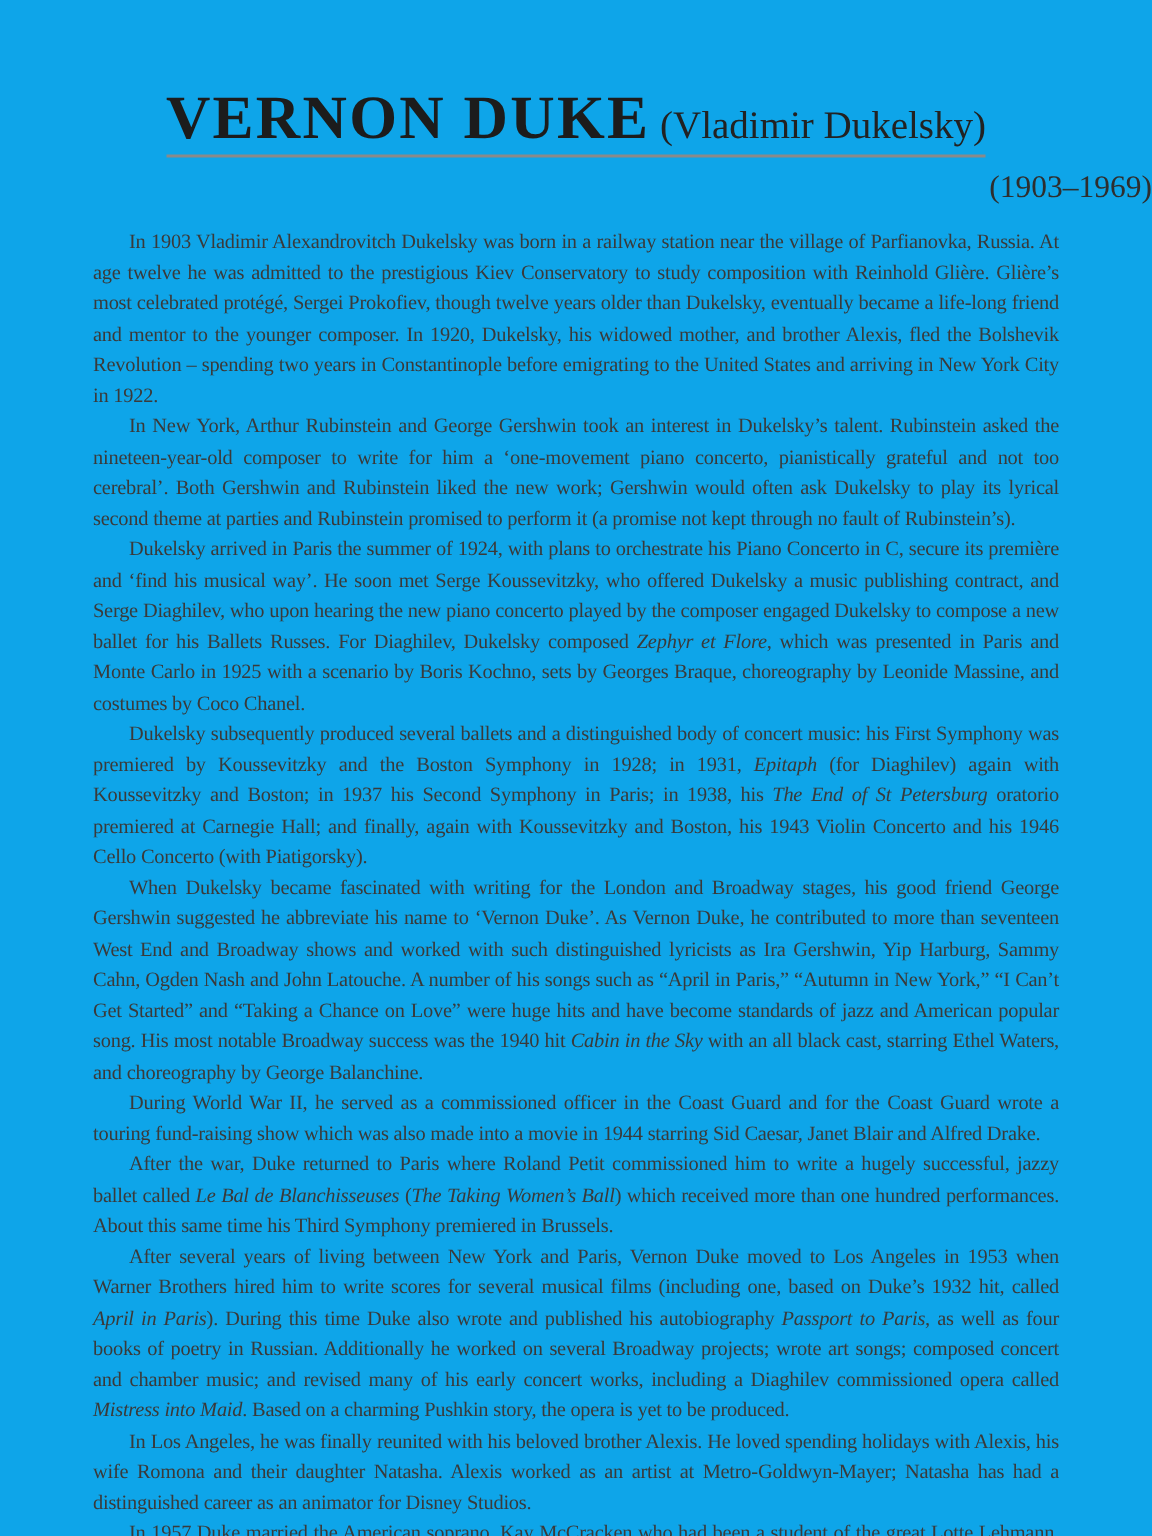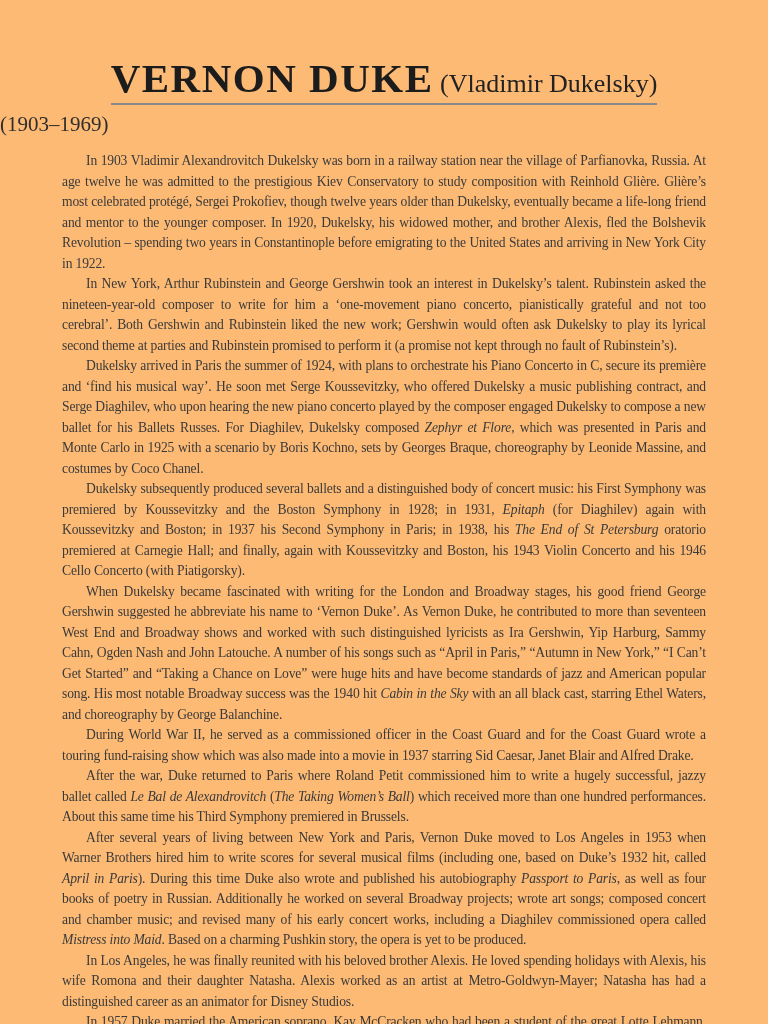--- a/index.html
+++ b/index.html
@@ -4,21 +4,21 @@
 <style>
   html, body {
     margin: 0;
     padding: 0;
     background: #ffffff;
   }
   .page {
     position: relative;
     width: 768px;
     height: 1024px;
-    background: #fdba74;
+    background: #0ea5e9;
     overflow: hidden;
     font-family: "Liberation Serif", serif;
     color: #3a3a3a;
   }
   .header {
     text-align: center;
     padding-top: 58px;
   }
   .title-block {
     display: inline-block;
@@ -36,21 +36,21 @@
   .title-suffix {
     font-size: 26px;
     font-weight: normal;
     letter-spacing: 0px;
     color: #222222;
   }
   .years {
     margin-top: 7px;
     font-size: 21px;
     color: #2e2e2e;
-    text-align: left;
+    text-align: right;
   }
   .article-body {
     margin: 14px 62px 0 62px;
     text-align: justify;
     font-size: 13.6px;
     line-height: 20.5px;
     letter-spacing: -0.15px;
   }
   .article-body p {
     margin: 0;
@@ -74,20 +74,20 @@
     <div class="years">(1903–1969)</div>
   </div>
 
   <div class="article-body">
 
   <p><span>In 1903 Vladimir Alexandrovitch Dukelsky was born in a railway station near the village of Parfianovka, Russia. At age twelve he was admitted to the prestigious Kiev Conservatory to study composition with Reinhold Glière. Glière’s most celebrated protégé, Sergei Prokofiev, though twelve years older than Dukelsky, eventually became a life-long friend and mentor to the younger composer. In 1920, Dukelsky, his widowed mother, and brother Alexis, fled the Bolshevik Revolution – spending two years in Constantinople before emigrating to the United States and arriving in New York City in 1922.</span></p>
       <p><span>In New York, Arthur Rubinstein and George Gershwin took an interest in Dukelsky’s talent. Rubinstein asked the nineteen-year-old composer to write for him a ‘one-movement piano concerto, pianistically grateful and not too cerebral’.  Both Gershwin and Rubinstein liked the new work; Gershwin would often ask Dukelsky to play its lyrical second theme at parties and Rubinstein promised to perform it (a promise not kept through no fault of Rubinstein’s).</span></p>
       <p><span>Dukelsky arrived in Paris the summer of 1924, with plans to orchestrate his Piano Concerto in C, secure its première and ‘find his musical way’. He soon met Serge Koussevitzky, who offered Dukelsky a music publishing contract, and Serge Diaghilev, who upon hearing the new piano concerto played by the composer engaged Dukelsky to compose a new ballet for his Ballets Russes. For Diaghilev, Dukelsky composed </span><i>Zephyr et Flore</i><span>, which was presented in Paris and Monte Carlo in 1925 with a scenario by Boris Kochno, sets by Georges Braque, choreography by Leonide Massine, and costumes by Coco Chanel.</span></p>
       <p><span>Dukelsky subsequently produced several ballets and a distinguished body of concert music: his First Symphony was premiered by Koussevitzky and the Boston Symphony in 1928; in 1931, </span><i>Epitaph</i><span> (for Diaghilev) again with Koussevitzky and Boston; in 1937 his Second Symphony in Paris; in 1938, his </span><i>The End of St Petersburg</i><span> oratorio premiered at Carnegie Hall; and finally, again with Koussevitzky and Boston, his 1943 Violin Concerto and his 1946 Cello Concerto (with Piatigorsky).</span></p>
       <p><span>When Dukelsky became fascinated with writing for the London and Broadway stages, his good friend George Gershwin suggested he abbreviate his name to ‘Vernon Duke’. As Vernon Duke, he contributed to more than seventeen West End and Broadway shows and worked with such distinguished lyricists as Ira Gershwin, Yip Harburg, Sammy Cahn, Ogden Nash and John Latouche. A number of his songs such as “April in Paris,” “Autumn in New York,” “I Can’t Get Started” and “Taking a Chance on Love” were huge hits and have become standards of jazz and American popular song. His most notable Broadway success was the 1940 hit </span><i>Cabin in the Sky</i><span> with an all black cast, starring Ethel Waters, and choreography by George Balanchine.</span></p>
-      <p><span>During World War II, he served as a commissioned officer in the Coast Guard and for the Coast Guard wrote a touring fund-raising show which was also made into a movie in 1937 starring Sid Caesar, Janet Blair and Alfred Drake.</span></p>
-      <p><span>After the war, Duke returned to Paris where Roland Petit commissioned him to write a hugely successful, jazzy ballet called </span><i>Le Bal de Alexandrovitch</i><span> (</span><i>The Taking Women’s Ball</i><span>) which received more than one hundred performances. About this same time his Third Symphony premiered in Brussels.</span></p>
+      <p><span>During World War II, he served as a commissioned officer in the Coast Guard and for the Coast Guard wrote a touring fund-raising show which was also made into a movie in 1944 starring Sid Caesar, Janet Blair and Alfred Drake.</span></p>
+      <p><span>After the war, Duke returned to Paris where Roland Petit commissioned him to write a hugely successful, jazzy ballet called </span><i>Le Bal de Blanchisseuses</i><span> (</span><i>The Taking Women’s Ball</i><span>) which received more than one hundred performances. About this same time his Third Symphony premiered in Brussels.</span></p>
       <p><span>After several years of living between New York and Paris, Vernon Duke moved to Los Angeles in 1953 when Warner Brothers hired him to write scores for several musical films (including one, based on Duke’s 1932 hit, called </span><i>April in Paris</i><span>). During this time Duke also wrote and published his autobiography </span><i>Passport to Paris</i><span>, as well as four books of poetry in Russian. Additionally he worked on several Broadway projects; wrote art songs; composed concert and chamber music; and revised many of his early concert works, including a Diaghilev commissioned opera called </span><i>Mistress into Maid</i><span>. Based on a charming Pushkin story, the opera is yet to be produced.</span></p>
       <p><span>In Los Angeles, he was finally reunited with his beloved brother Alexis. He loved spending holidays with Alexis, his wife Romona and their daughter Natasha. Alexis worked as an artist at Metro-Goldwyn-Mayer; Natasha has had a distinguished career as an animator for Disney Studios.</span></p>
       <p><span>In 1957 Duke married the American soprano, Kay McCracken who had been a student of the great Lotte Lehmann. She and Duke traveled and performed extensively together in concerts and recitals throughout the United States. Vernon Duke died in Santa Monica, California in January, 1969.</span></p>
     </div>
 
 </div>
 
 </body></html>

